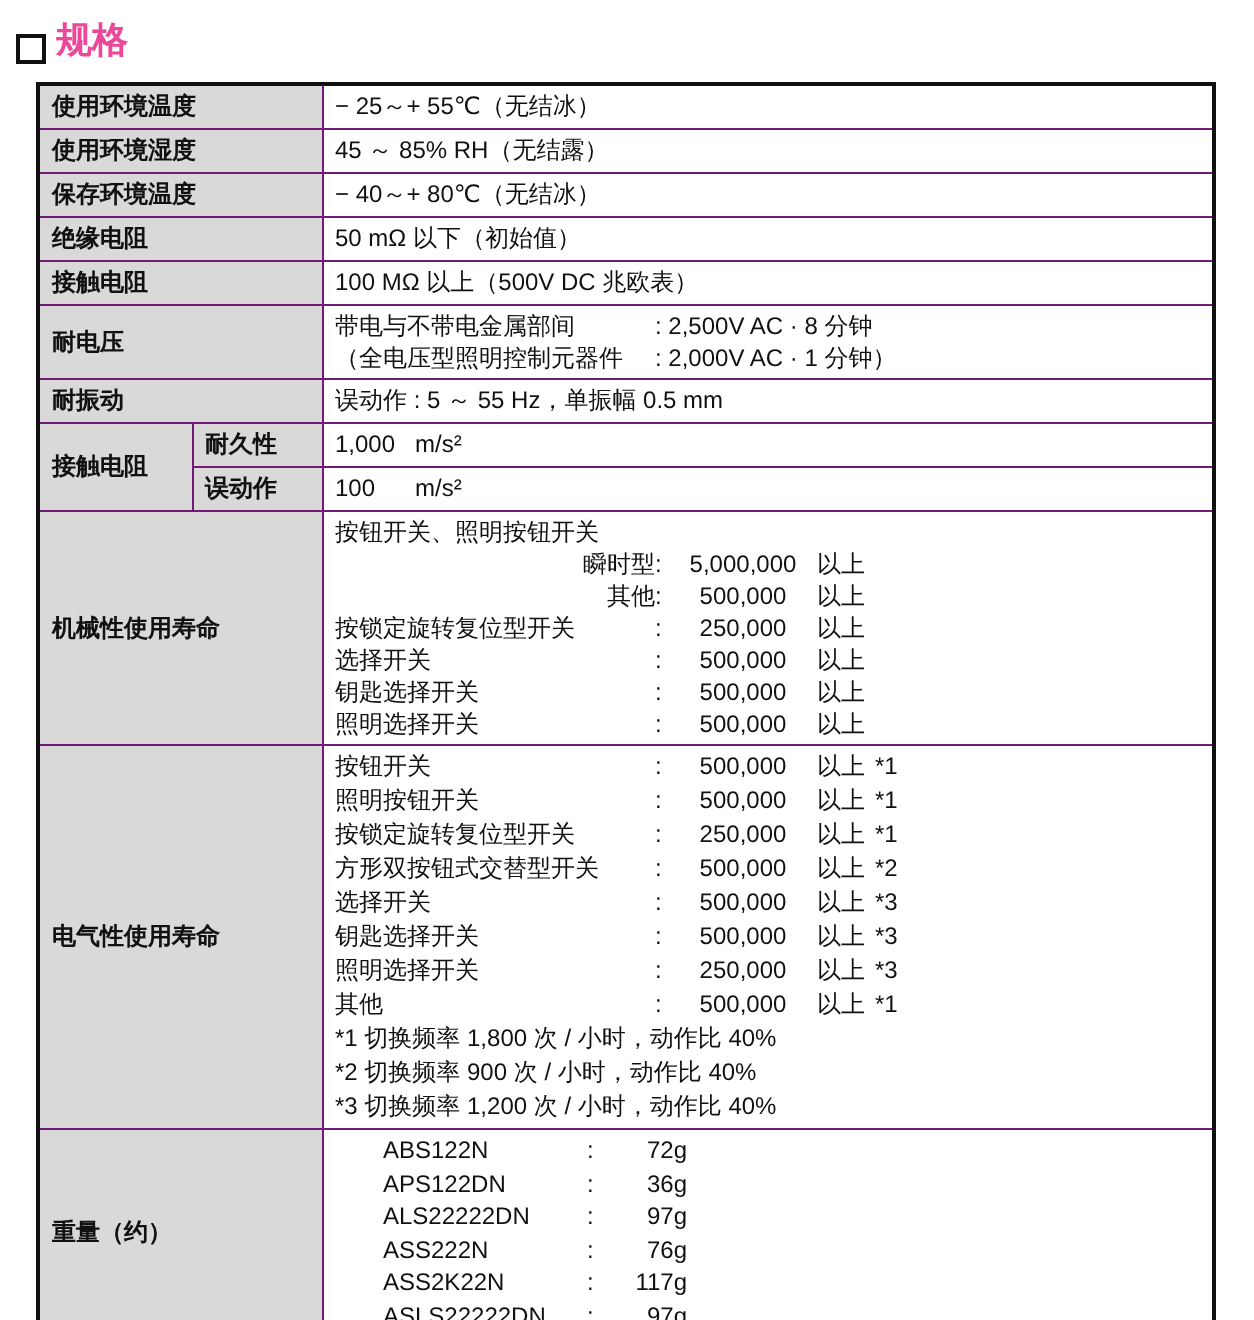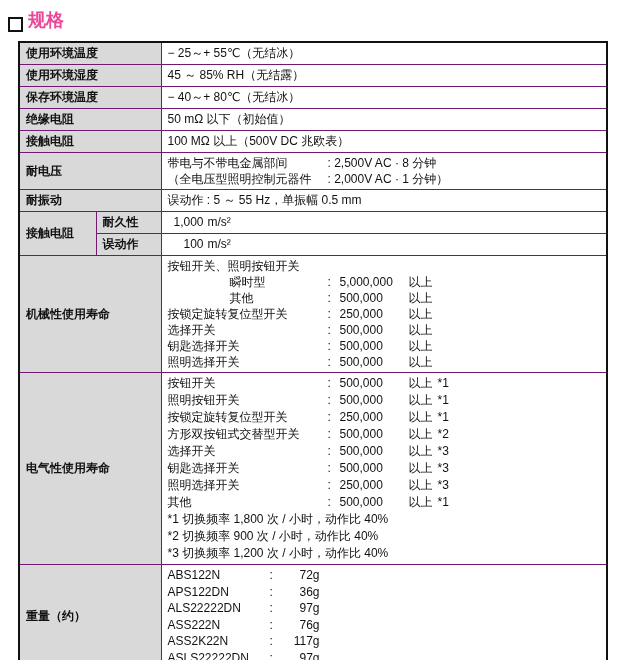--- a/index.html
+++ b/index.html
@@ -51,34 +51,34 @@
   tr.hmech{height:112px;}
   tr.helec{height:187px;}
   tr.hwt{height:100px;}
   td.multi{vertical-align:middle;padding-top:2px;padding-bottom:2px;border-radius:11px;}
   
   .vline{display:flex;line-height:16px;white-space:nowrap;}
   .vname{width:160px;flex:none;}
   .vval{flex:none;}
   
   .shockline{display:flex;line-height:15px;white-space:nowrap;}
-  .snum2{width:36px;flex:none;text-align:right;}
+  .snum2{width:36px;flex:none;text-align:left;}
   .sunit{margin-left:4px;}
   
   .sline{display:flex;line-height:16px;white-space:nowrap;}
   .sline.lh17{line-height:17px;}
   .sname{width:160px;flex:none;box-sizing:border-box;}
-  .sname.ind{padding-left:62px;}
+  .sname.ind{padding-left:62px;text-align:right;}
   .scolon{width:12px;flex:none;}
-  .snum{width:64px;flex:none;text-align:left;}
+  .snum{width:64px;flex:none;text-align:center;}
   .ssfx{margin-left:5px;}
   .sfn{margin-left:5px;}
   .fnline{line-height:17px;white-space:nowrap;}
   
-  .wline{display:flex;line-height:16.5px;white-space:nowrap;}
+  .wline{display:flex;line-height:16.5px;white-space:nowrap;margin-left:24px;}
   .wmodel{width:102px;flex:none;}
   .wcolon{width:14px;flex:none;}
   .wnum{width:36px;flex:none;text-align:right;}
 </style>
 </head>
 <body>
 
 <div class="page">
 
   <div class="title">

